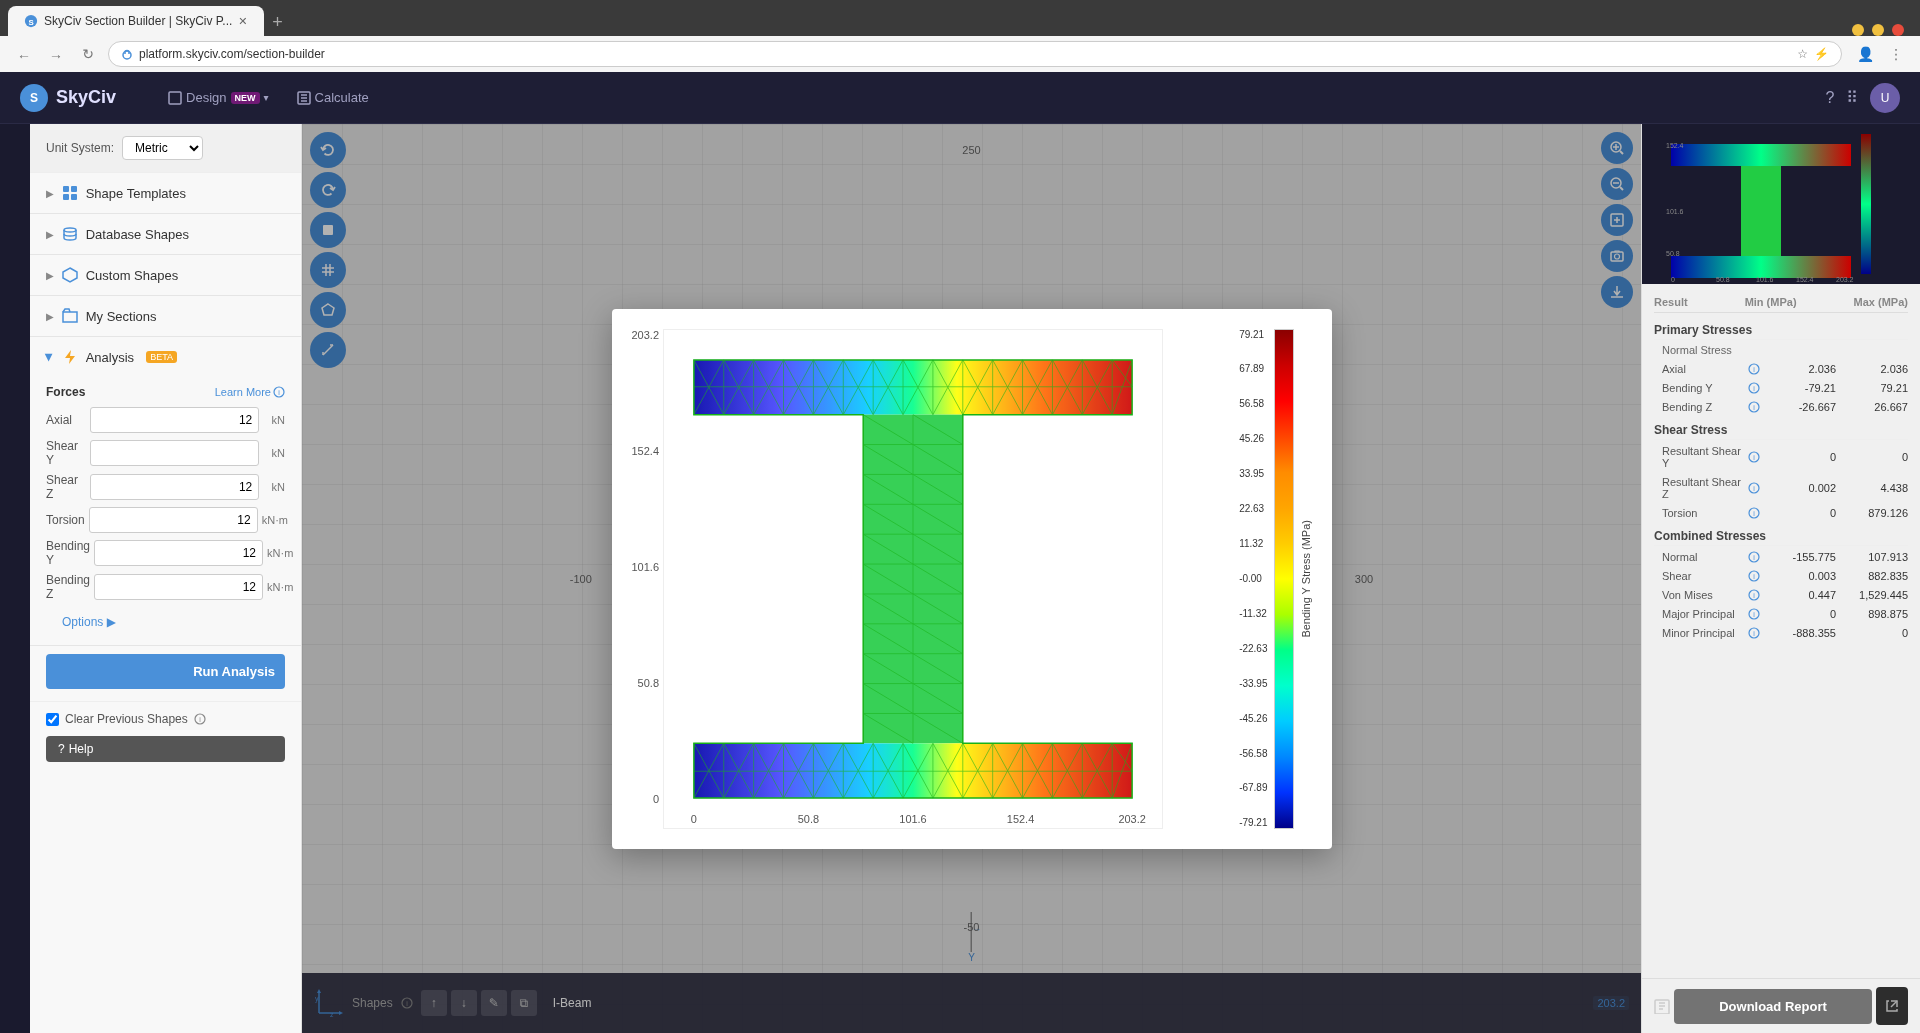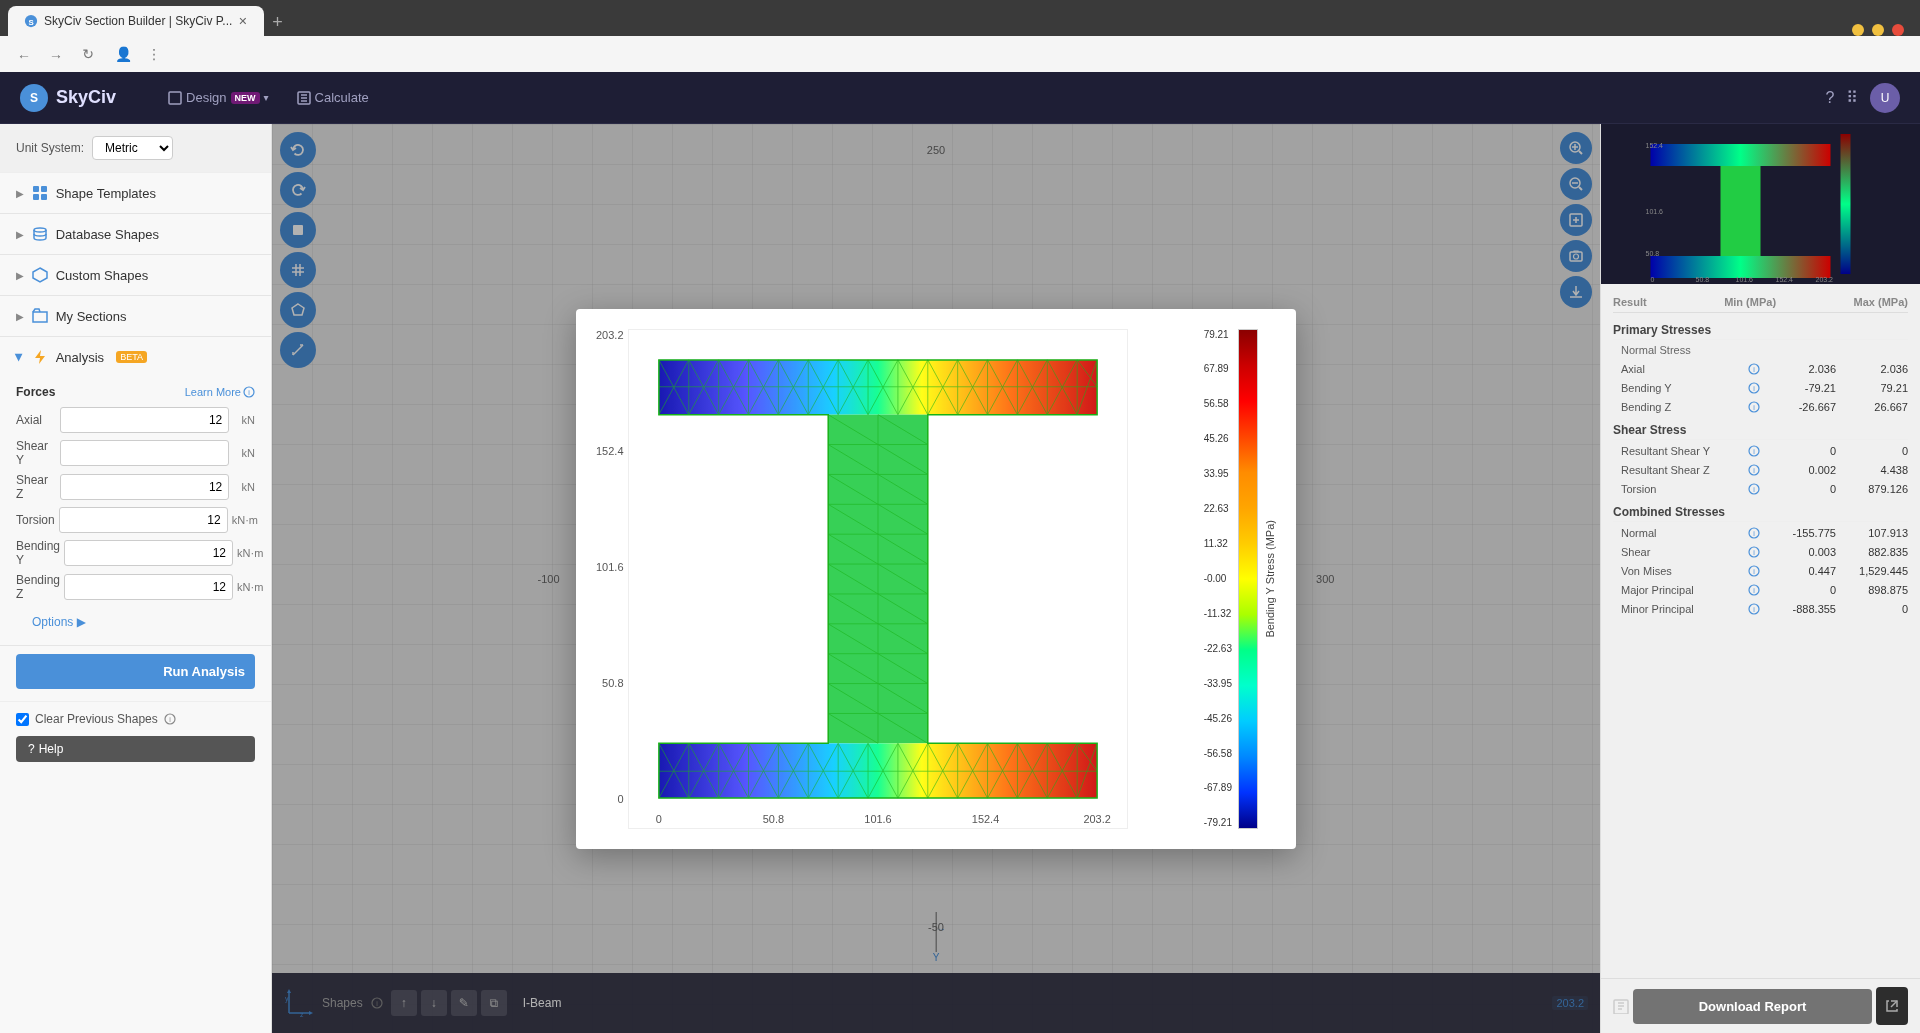--- a/index.html
+++ b/index.html
@@ -180,20 +180,21 @@
     }
 
     
     .left-sidebar {
       width: 272px;
       background: #f8f8f8;
       border-right: 1px solid #ddd;
       display: flex;
       flex-direction: column;
       overflow-y: auto;
+      margin-left: 30px;
     }
 
     .unit-system-row {
       display: flex;
       align-items: center;
       padding: 12px 16px;
       gap: 8px;
       border-bottom: 1px solid #eee;
       background: #f0f0f0;
     }
@@ -426,21 +427,21 @@
       display: flex;
       align-items: center;
       justify-content: center;
       color: white;
       cursor: pointer;
       font-size: 16px;
     }
 
     
     .right-panel {
-      width: 320px;
+      width: 279px;
       background: #f0f0f0;
       border-left: 1px solid #ddd;
       display: flex;
       flex-direction: column;
       overflow-y: auto;
     }
 
     
     .heatmap-preview {
       width: 100%;
@@ -574,20 +575,31 @@
     <div style="margin-left:auto;display:flex;gap:8px;align-items:center;padding-right:8px;">
       <div style="width:12px;height:12px;border-radius:50%;background:#f0c040;cursor:pointer;"></div>
       <div style="width:12px;height:12px;border-radius:50%;background:#f0c040;cursor:pointer;"></div>
       <div style="width:12px;height:12px;border-radius:50%;background:#e74c3c;cursor:pointer;"></div>
     </div>
   </div>
   <div class="browser-toolbar">
     <div class="nav-btn">←</div>
     <div class="nav-btn">→</div>
     <div class="nav-btn">↻</div>
+    <div class="address-bar">
+      <svg width="12" height="12" viewBox="0 0 12 12">
+          <circle cx="6" cy="7" r="4" fill="none" stroke="#4a90d9" stroke-width="1.5"></circle>
+          <path d="M4 6V4.5a2 2 0 014 0V6" fill="none" stroke="#4a90d9" stroke-width="1.5"></path>
+        </svg>
+      <span>platform.skyciv.com/section-builder</span>
+      <div class="address-bar-icons">
+        <span>☆</span>
+        <span>⚡</span>
+      </div>
+    </div>
     <div style="display:flex;gap:6px;margin-left:4px;">
       <div class="nav-btn">👤</div>
       <div class="nav-btn">⋮</div>
     </div>
   </div>
 </div>
 
 <div class="app-container">
 
   <div class="app-header">

